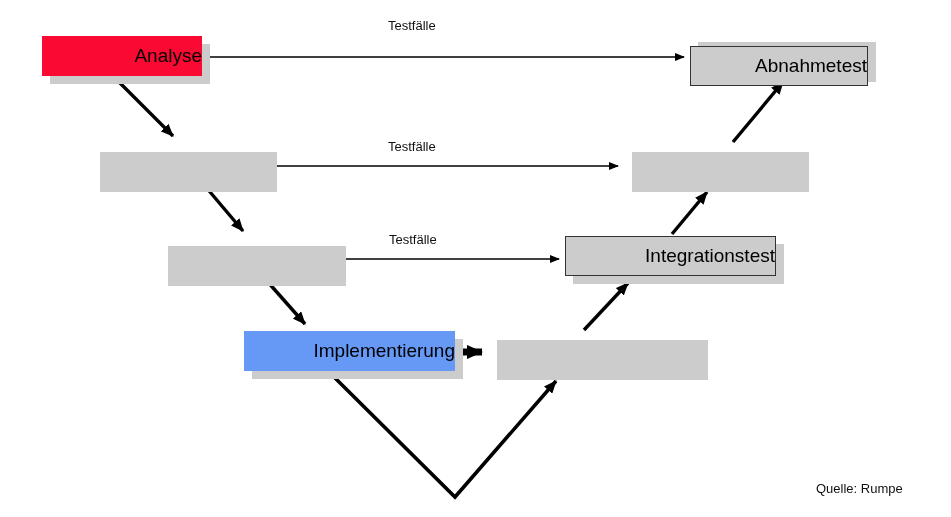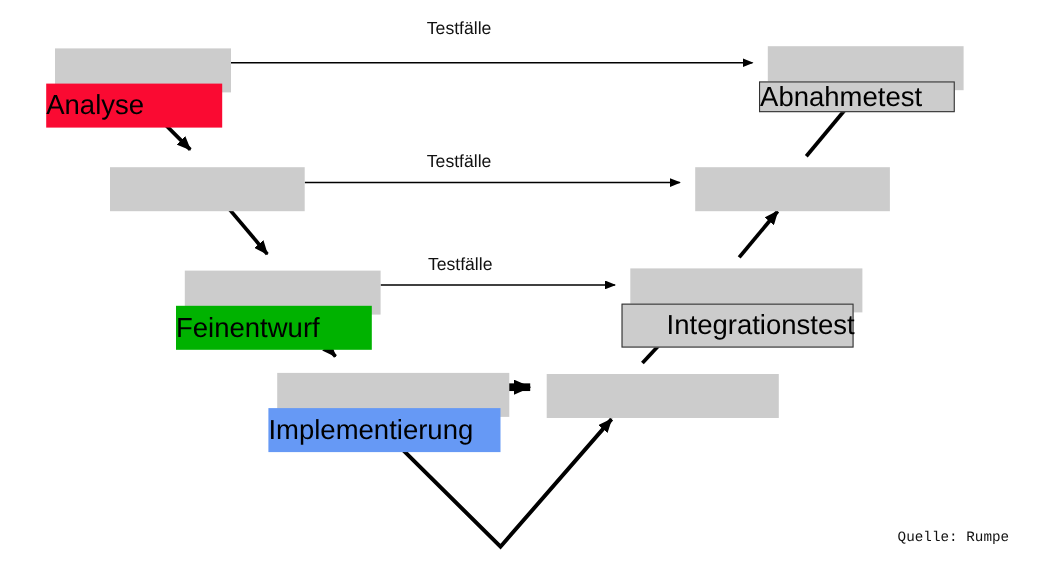--- a/index.html
+++ b/index.html
@@ -8,52 +8,50 @@
     width:951px;height:517px;
     background:#ffffff;
     overflow:hidden;
     font-family:"Liberation Sans", sans-serif;
   }
   .node{
     position:absolute;
     box-sizing:border-box;
     display:flex;
     align-items:center;
-    justify-content:flex-start;
-    font-size:25px;
+    justify-content:flex-end;
+    font-size:19px;
     color:#000000;
     letter-spacing:0px;
     white-space:nowrap;
     z-index:3;
-    margin-top:40px;
   }
   .shadow{
     position:absolute;
     background:#cccccc;
     z-index:2;
   }
   .node.dev{border:none;}
   .node.test{
     background:#cccccc;
     border:1.5px solid #333333;
   }
   .edge-label{
     position:absolute;
-    font-size:16px;
+    font-size:13px;
     color:#111111;
     white-space:nowrap;
     z-index:4;
   }
   .source-note{
     position:absolute;
     font-size:13px;
     color:#111111;
     white-space:nowrap;
     z-index:4;
-    font-family:Liberation Mono, monospace;
   }
   svg.arrows{
     position:absolute;
     left:0;top:0;
     width:951px;height:517px;
     z-index:1;
     overflow:visible;
   }
 </style>
 </head>
@@ -104,29 +102,26 @@
   <div class="shadow" style="left:698px;top:42px;width:178px;height:40px;"></div>
   <div class="shadow" style="left:632px;top:152px;width:177px;height:40px;"></div>
   <div class="shadow" style="left:573px;top:244px;width:211px;height:40px;"></div>
   <div class="shadow" style="left:497px;top:340px;width:211px;height:40px;"></div>
 
   <div class="node dev" style="left:42px;top:36px;width:160px;height:40px;background:#fa0a32;">
     <span>Analyse</span>
   </div>
 
 
-  <div class="node dev" style="left:160px;top:238px;width:178px;height:40px;background:#00b200;">
-    <span>Feinentwurf</span>
-  </div>
 
   <div class="node dev" style="left:244px;top:331px;width:211px;height:40px;background:#6699f5;">
     <span>Implementierung</span>
   </div>
 
-  <div class="node test" style="left:690px;top:34px;width:178px;height:28px;">
+  <div class="node test" style="left:690px;top:46px;width:178px;height:40px;">
     <span>Abnahmetest</span>
   </div>
 
 
   <div class="node test" style="left:565px;top:236px;width:211px;height:40px;padding-left:40px;">
     <span>Integrationstest</span>
   </div>
 
 
   <div class="edge-label" style="left:388px;top:18px;">Testfälle</div>

